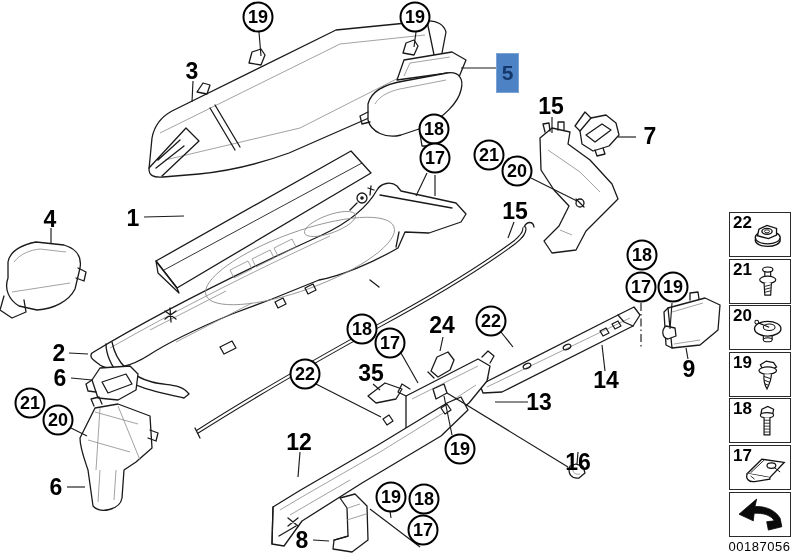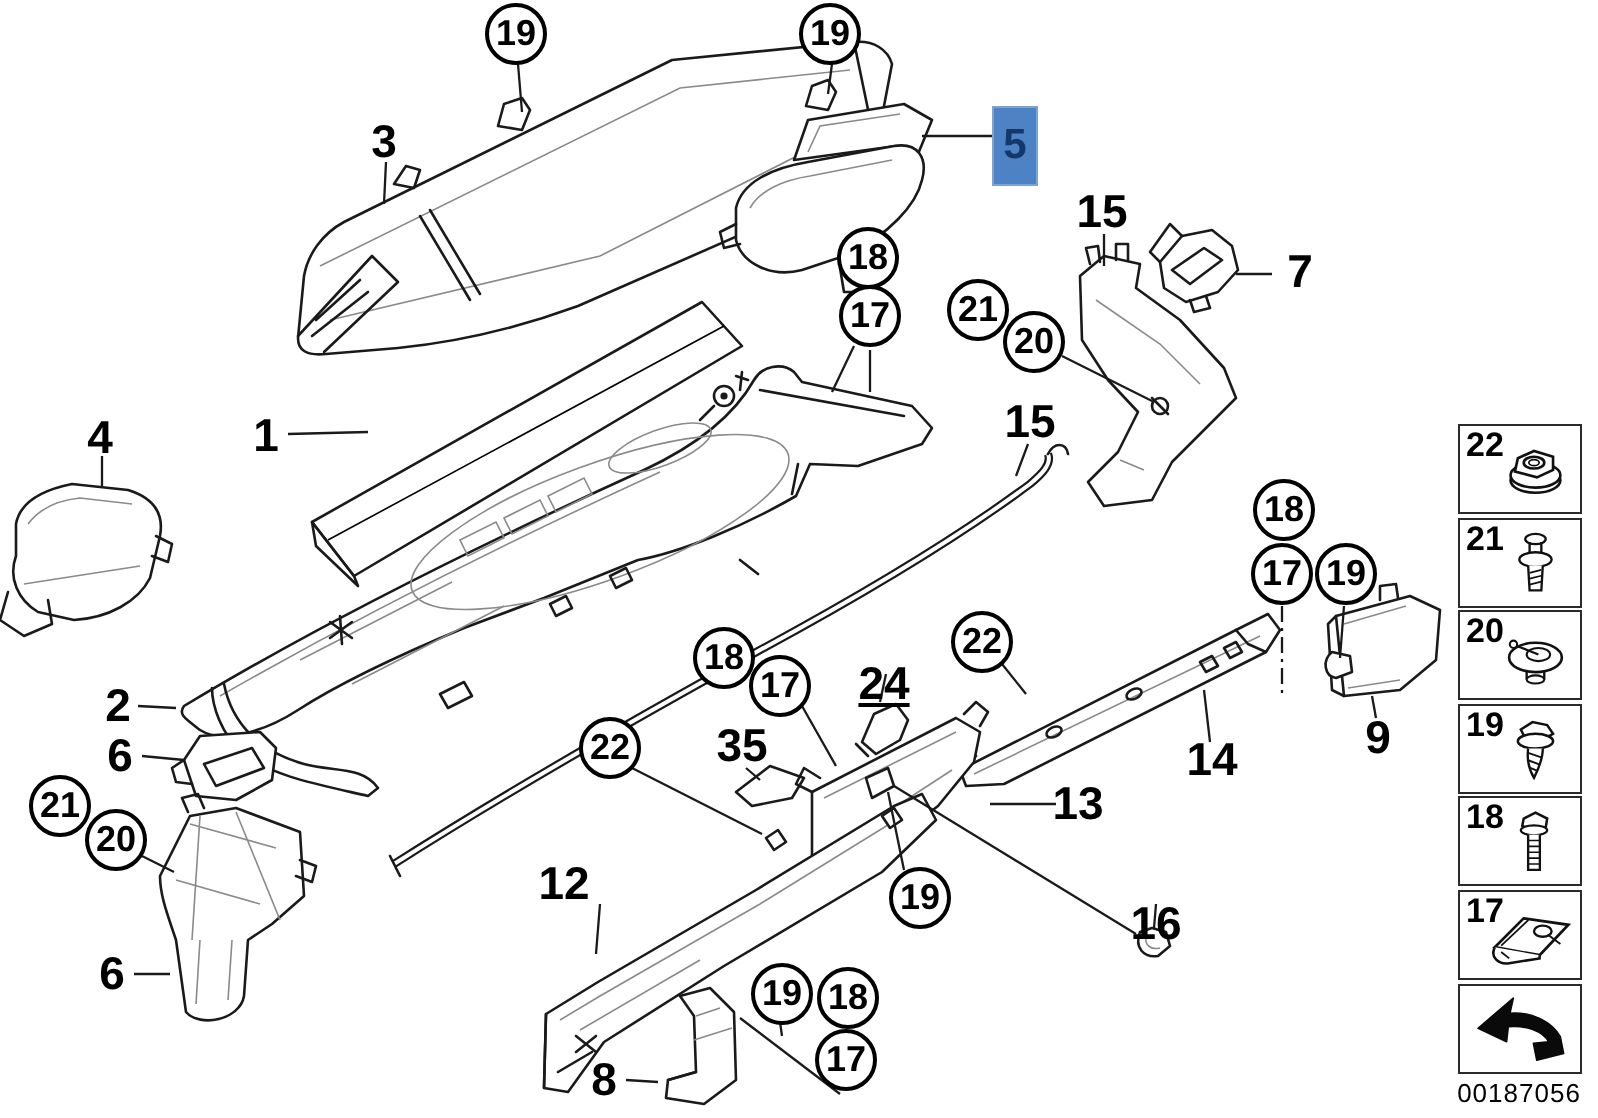--- a/index.html
+++ b/index.html
@@ -227,26 +227,26 @@
       <div class="callout-circle" style="left: 460px; top: 449px;">19</div>
       <div class="callout-circle" style="left: 391px; top: 497px;">19</div>
       <div class="callout-circle" style="left: 424px; top: 499px;">18</div>
       <div class="callout-circle" style="left: 423px; top: 530px;">17</div>
       <div class="callout-plain" style="left: 192px; top: 71px;">3</div>
       <div class="callout-plain" style="left: 133px; top: 218px;">1</div>
       <div class="callout-plain" style="left: 50px; top: 219px;">4</div>
       <div class="callout-plain" style="left: 59px; top: 353px;">2</div>
       <div class="callout-plain" style="left: 60px; top: 378px;">6</div>
       <div class="callout-plain" style="left: 56px; top: 487px;">6</div>
-      <div class="callout-plain" style="left: 282px; top: 442px;">12</div>
+      <div class="callout-plain" style="left: 299px; top: 442px;">12</div>
       <div class="callout-plain" style="left: 302px; top: 540px;">8</div>
       <div class="callout-plain" style="left: 551px; top: 106px;">15</div>
       <div class="callout-plain" style="left: 650px; top: 136px;">7</div>
       <div class="callout-plain" style="left: 515px; top: 211px;">15</div>
-      <div class="callout-plain" style="left: 442px; top: 342px; text-decoration: underline;">24</div>
+      <div class="callout-plain" style="left: 442px; top: 325px;">24</div>
       <div class="callout-plain" style="left: 371px; top: 373px;">35</div>
       <div class="callout-plain" style="left: 539px; top: 402px;">13</div>
       <div class="callout-plain" style="left: 606px; top: 380px;">14</div>
       <div class="callout-plain" style="left: 578px; top: 442px; margin-top: 20px;">16</div>
       <div class="callout-plain" style="left: 689px; top: 369px;">9</div>
     </div>
 
   <div id="highlight-5" style="background: rgb(77, 130, 196); color: rgb(20, 56, 107);">5</div>
 
   <div id="sidebar">

